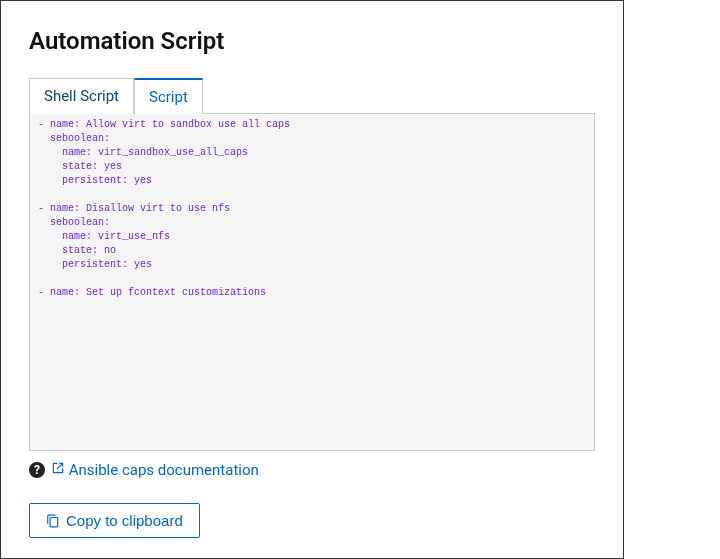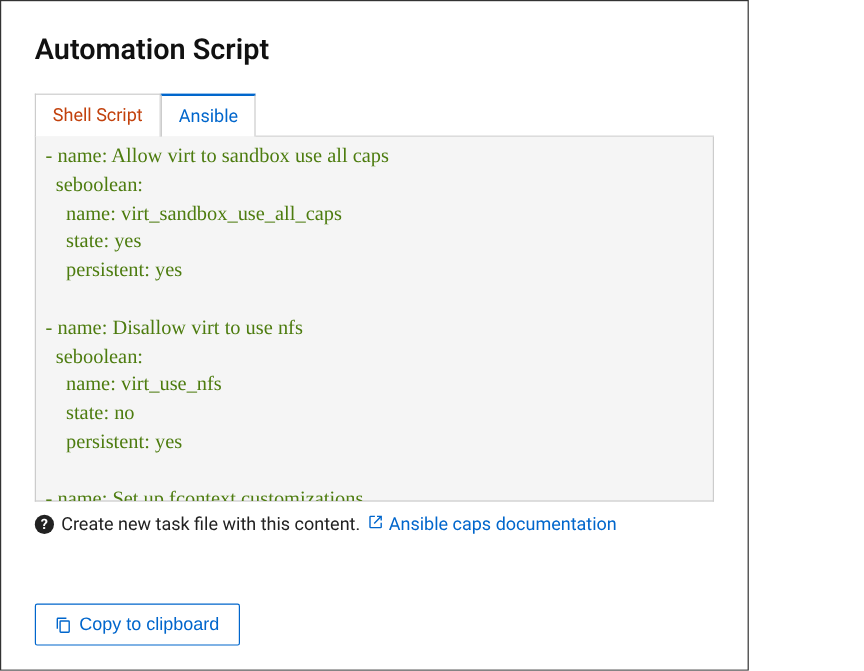--- a/index.html
+++ b/index.html
@@ -31,21 +31,21 @@
     padding: 8px 14px;
     font-size: 15px;
     border: 1px solid transparent;
     border-bottom: none;
     cursor: pointer;
     background: transparent;
     position: relative;
     bottom: -1px;
   }
   .tab.inactive {
-    color: #c2410c;
+    color: #0c4a6e;
     border-color: #ccc;
     background: #fff;
   }
   .tab.active {
     color: #0066cc;
     border-color: #ccc;
     border-top: 2px solid #0066cc;
     background: #fff;
   }
   .code-area-wrap {
@@ -54,25 +54,25 @@
     background: #f5f5f5;
     flex: 1;
     overflow: hidden;
     position: relative;
   }
   .code-area {
     width: 100%;
     height: 100%;
     overflow: auto;
     padding: 4px 6px 4px 8px;
-    font-family: Liberation Serif, serif;
-    font-size: 17px;
+    font-family: Liberation Mono, monospace;
+    font-size: 10px;
     line-height: 1.4;
     white-space: pre;
-    color: #4d7c0f;
+    color: #6d28d9;
   }
   
   .code-area::-webkit-scrollbar { width: 14px; height: 14px; }
   .code-area::-webkit-scrollbar-track { background: #e8e8e8; }
   .code-area::-webkit-scrollbar-thumb { background: #bdbdbd; }
   .helper-row {
     display: flex;
     align-items: center;
     gap: 6px;
     margin-top: 10px;
@@ -93,21 +93,20 @@
     display: inline-flex;
     align-items: center;
     gap: 6px;
     padding: 8px 16px;
     border: 1px solid #0066cc;
     background: #fff;
     color: #0066cc;
     font-size: 15px;
     cursor: pointer;
     border-radius: 2px;
-    margin-top: 33px;
   }
   .icon {
     display: inline-flex;
     align-items: center;
     justify-content: center;
   }
   .question-icon {
     font-weight: bold;
     width: 16px; height: 16px;
     border-radius: 50%;
@@ -125,21 +124,21 @@
 
 <div class="modal">
 
   <div class="modal-title">Automation Script</div>
 
   <div class="tabs">
     <div class="tab inactive">
       <span>Shell Script</span>
     </div>
     <div class="tab active">
-      <span>Ansible</span>
+      <span>Script</span>
     </div>
   </div>
 
   <div class="code-area-wrap">
     <div class="code-area">- name: Allow virt to sandbox use all caps
   seboolean:
     name: virt_sandbox_use_all_caps
     state: yes
     persistent: yes
 
@@ -148,21 +147,20 @@
     name: virt_use_nfs
     state: no
     persistent: yes
 
 - name: Set up fcontext customizations
                                                                                           </div>
   </div>
 
   <div class="helper-row">
     <span class="icon question-icon">?</span>
-    <span>Create new task file with this content.</span>
     <a href="#">
       <span class="icon external-icon">
         <svg viewBox="0 0 24 24">
             <path d="M14 3v2h3.59L9.3 13.29l1.41 1.42L19 6.41V10h2V3h-7zM19 19H5V5h6V3H5a2 2 0 0 0-2 2v14a2 2 0 0 0 2 2h14a2 2 0 0 0 2-2v-6h-2v6z"></path>
           </svg>
       </span>
       <span>Ansible caps documentation</span>
     </a>
   </div>
 

